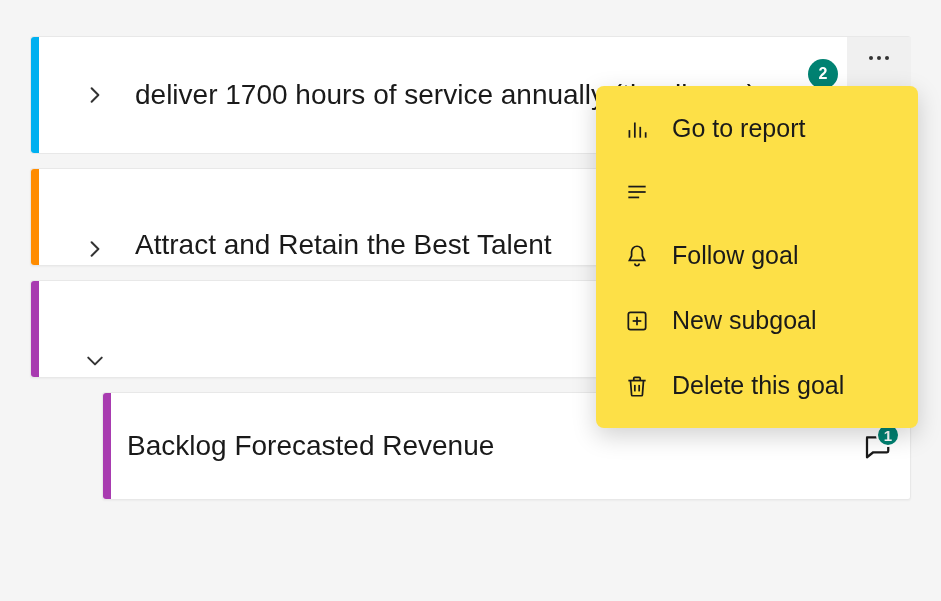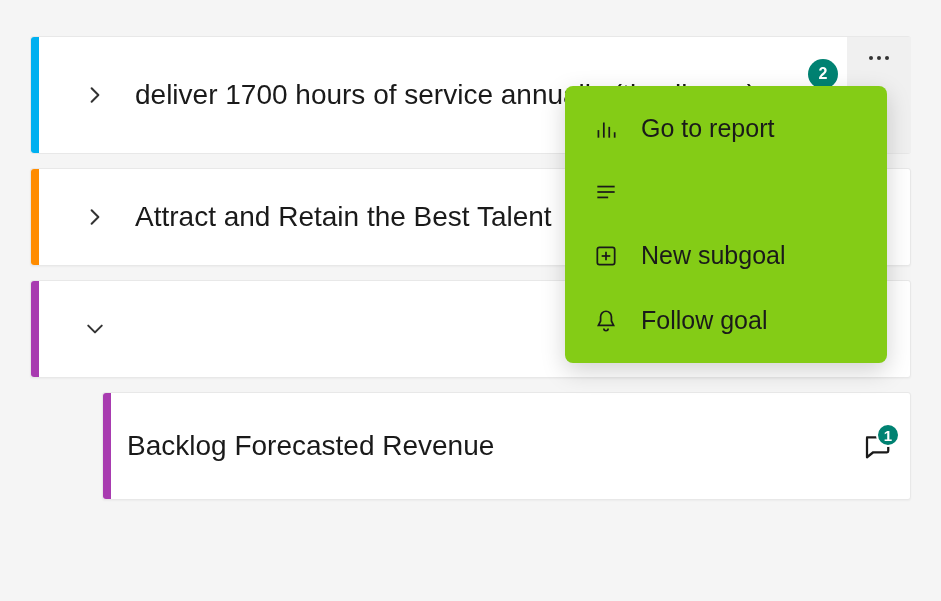--- a/index.html
+++ b/index.html
@@ -28,20 +28,21 @@
       margin-bottom: 14px;
       box-shadow: 0 1px 2px rgba(0,0,0,0.04);
     }
     .goal-row.level-0 {
       height: 118px;
       width: 100%;
     }
     .goal-row.level-0-short {
       height: 98px;
       width: 100%;
+      align-items: flex-end;
     }
     .goal-row.level-1 {
       height: 108px;
       margin-left: 72px;
       width: calc(100% - 72px);
     }
     .goal-row.active-more {
       box-shadow: none;
     }
     .goal-color-bar {
@@ -141,23 +142,23 @@
       font-weight: 600;
       display: flex;
       align-items: center;
       justify-content: center;
     }
 
     
     .context-menu {
       position: absolute;
       top: 86px;
-      left: 565px;
+      left: 596px;
       width: 322px;
-      background: #84cc16;
+      background: #fde047;
       border-radius: 8px;
       box-shadow: 0 8px 24px rgba(0,0,0,0.18);
       padding: 10px 0;
       z-index: 100;
     }
     .menu-item {
       display: flex;
       align-items: center;
       padding: 18px 28px;
       cursor: pointer;
@@ -258,29 +259,41 @@
       <svg width="26" height="26" viewBox="0 0 24 24">
         <line x1="4" y1="7" x2="20" y2="7"></line>
         <line x1="4" y1="12" x2="20" y2="12"></line>
         <line x1="4" y1="17" x2="14" y2="17"></line>
       </svg>
     </span>
   </div>
   <div class="menu-item">
     <span class="menu-icon">
       <svg width="26" height="26" viewBox="0 0 24 24">
+        <path d="M12 3 a5 5 0 0 1 5 5 v4 l2 4 h-14 l2 -4 v-4 a5 5 0 0 1 5 -5 z"></path>
+        <path d="M10 19 a2 2 0 0 0 4 0"></path>
+      </svg>
+    </span>
+    <span class="menu-label">Follow goal</span>
+  </div>
+  <div class="menu-item">
+    <span class="menu-icon">
+      <svg width="26" height="26" viewBox="0 0 24 24">
         <rect x="4" y="4" width="16" height="16" rx="2"></rect>
         <line x1="12" y1="8" x2="12" y2="16"></line>
         <line x1="8" y1="12" x2="16" y2="12"></line>
       </svg>
     </span>
     <span class="menu-label">New subgoal</span>
   </div>
   <div class="menu-item">
     <span class="menu-icon">
       <svg width="26" height="26" viewBox="0 0 24 24">
-        <path d="M12 3 a5 5 0 0 1 5 5 v4 l2 4 h-14 l2 -4 v-4 a5 5 0 0 1 5 -5 z"></path>
-        <path d="M10 19 a2 2 0 0 0 4 0"></path>
-      </svg>
-    </span>
-    <span class="menu-label">Follow goal</span>
+        <path d="M4 7 h16"></path>
+        <path d="M9 7 v-2 a1 1 0 0 1 1 -1 h4 a1 1 0 0 1 1 1 v2"></path>
+        <path d="M6 7 l1 13 a1 1 0 0 0 1 1 h8 a1 1 0 0 0 1 -1 l1 -13"></path>
+        <line x1="10" y1="11" x2="10" y2="17"></line>
+        <line x1="14" y1="11" x2="14" y2="17"></line>
+      </svg>
+    </span>
+    <span class="menu-label">Delete this goal</span>
   </div>
 </div>
 
 </body></html>

